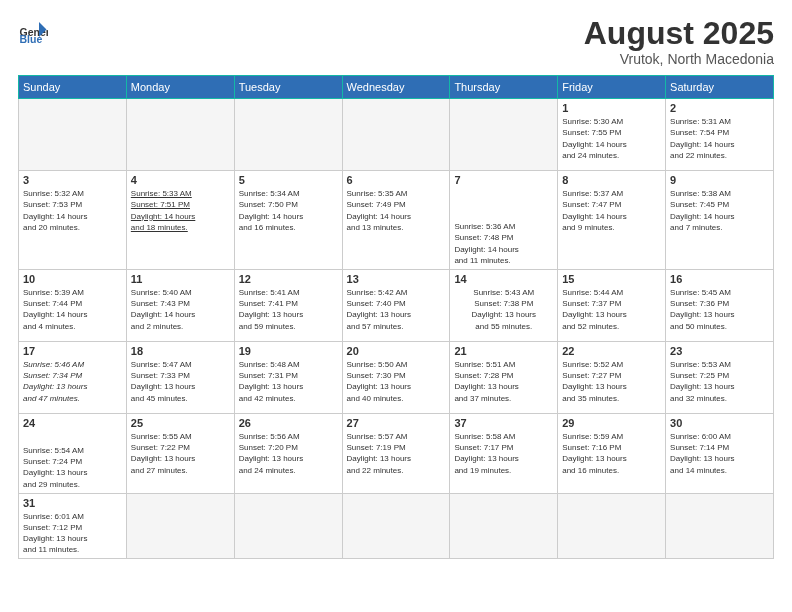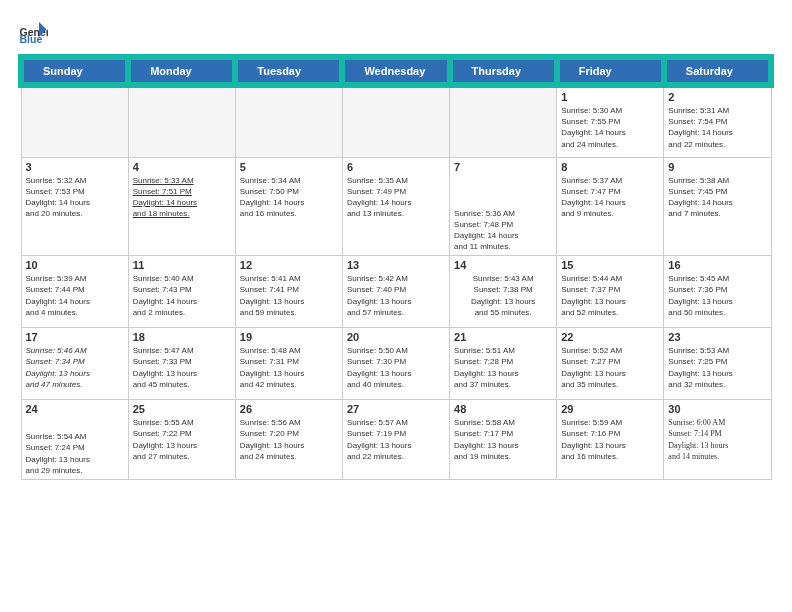--- a/index.html
+++ b/index.html
@@ -47,24 +47,24 @@
     }
     .calendar {
       width: 100%;
       border-collapse: collapse;
       border: 1px solid #ccc;
     }
     .calendar th {
       background: #2f6eb5;
       color: #fff;
       font-size: 11px;
-      font-weight: bold;
-      padding: 5px 19px;
+      font-weight: normal;
+      padding: 5px 4px;
       text-align: left;
-      border: 6px solid #14b8a6;
+      border: 1px solid #14b8a6;
       width: calc(100% / 7);
     }
     .calendar td {
       vertical-align: top;
       border: 1px solid #ccc;
       padding: 3px 4px;
       font-size: 8.5px;
       color: #333;
       width: calc(100% / 7);
       height: 72px;
@@ -92,20 +92,24 @@
 <body>
 
 <div class="page">
   <div class="header">
     <div class="logo">
       <svg class="logo-icon" viewBox="0 0 40 40">
         <text x="2" y="26" font-size="14" font-weight="bold" fill="#333" font-family="Arial">General</text>
         <polygon points="28,8 38,18 28,28" fill="#2f6eb5"></polygon>
         <text x="2" y="36" font-size="14" font-weight="bold" fill="#2f6eb5" font-family="Arial">Blue</text>
       </svg>
+    </div>
+    <div class="title-block">
+      <h1>August 2025</h1>
+      <h2>Vrutok, North Macedonia</h2>
     </div>
   </div>
 
   <table class="calendar">
     <thead>
       <tr>
         <th>Sunday</th>
         <th>Monday</th>
         <th>Tuesday</th>
         <th>Wednesday</th>
@@ -312,36 +316,51 @@
 and 24 minutes.</div>
           </td>
           <td>
             <span class="day-number">27</span>
             <div class="day-info" style="white-space: pre-line;">Sunrise: 5:57 AM
 Sunset: 7:19 PM
 Daylight: 13 hours
 and 22 minutes.</div>
           </td>
           <td>
-            <span class="day-number">48</span>
+            <span class="day-number">37</span>
             <div class="day-info" style="white-space: pre-line;">Sunrise: 5:58 AM
 Sunset: 7:17 PM
 Daylight: 13 hours
 and 19 minutes.</div>
           </td>
           <td>
             <span class="day-number">29</span>
             <div class="day-info" style="white-space: pre-line;">Sunrise: 5:59 AM
 Sunset: 7:16 PM
 Daylight: 13 hours
 and 16 minutes.</div>
           </td>
           <td>
             <span class="day-number">30</span>
-            <div class="day-info" style="white-space: pre-line; font-family: Liberation Serif, serif;">Sunrise: 6:00 AM
+            <div class="day-info" style="white-space: pre-line;">Sunrise: 6:00 AM
 Sunset: 7:14 PM
 Daylight: 13 hours
 and 14 minutes.</div>
           </td>
+        </tr>
+        <tr class="last-row">
+          <td>
+            <span class="day-number">31</span>
+            <div class="day-info" style="white-space: pre-line;">Sunrise: 6:01 AM
+Sunset: 7:12 PM
+Daylight: 13 hours
+and 11 minutes.</div>
+          </td>
+          <td class="empty"></td>
+          <td class="empty"></td>
+          <td class="empty"></td>
+          <td class="empty"></td>
+          <td class="empty"></td>
+          <td class="empty"></td>
         </tr>
       </tbody>
   </table>
 </div>
 
 </body></html>

